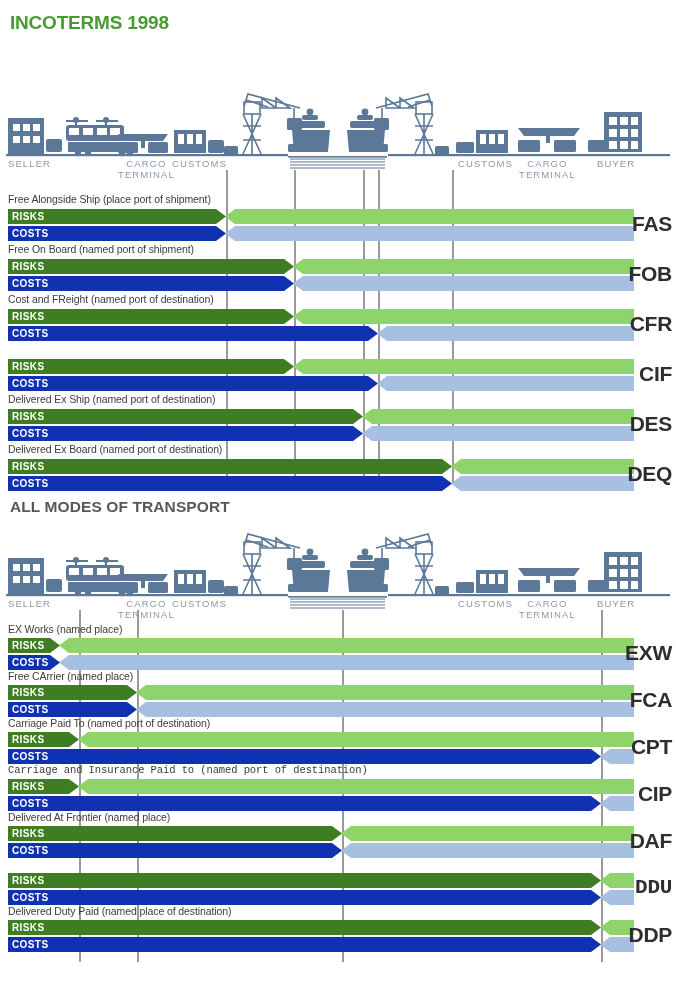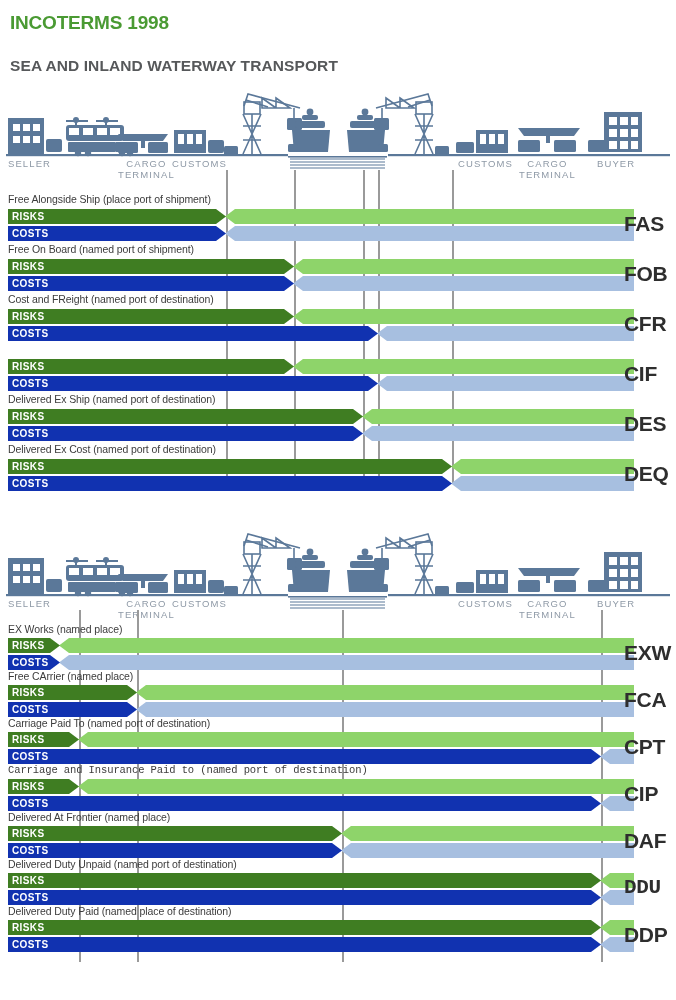--- a/index.html
+++ b/index.html
@@ -87,32 +87,31 @@
     pointer-events: none;
   }
 
   .code {
     position: absolute;
     right: 4px;
     font-size: 21px;
     font-weight: bold;
     color: #2e2e2e;
     letter-spacing: -0.3px;
-    text-align: left;
+    text-align: right;
     width: 48px;
   }
 </style>
 </head>
 <body>
 
 <div class="page">
 
   <div class="main-title">INCOTERMS 1998</div>
 
-  <div class="section-title" style="top:57px">SEA AND INLAND WATERWAY TRANSPORT</div>
 
   <div class="scene" id="scene-sea" style="top:78px">
     <svg width="676" height="92" viewBox="0 0 676 92">
       <g fill="#5b7899">
 
         <rect x="6" y="76" width="220" height="2.2"></rect>
         <rect x="226" y="76" width="62" height="2.2"></rect>
         <rect x="388" y="76" width="282" height="2.2"></rect>
 
         <rect x="8" y="40" width="36" height="36"></rect>
@@ -239,20 +238,21 @@
               <rect x="631" y="51" width="7" height="8"></rect>
             <rect x="609" y="63" width="8" height="8"></rect>
               <rect x="620" y="63" width="8" height="8"></rect>
               <rect x="631" y="63" width="7" height="8"></rect>
           </g>
         </g>
       </g>
     </svg>
   </div>
 
+  <div class="section-title" style="top:498px">ALL MODES OF TRANSPORT</div>
 
   <div class="scene" id="scene-all" style="top:518px">
       <svg width="676" height="92" viewBox="0 0 676 92">
       <g fill="#5b7899">
 
         <rect x="6" y="76" width="220" height="2.2"></rect>
         <rect x="226" y="76" width="62" height="2.2"></rect>
         <rect x="388" y="76" width="282" height="2.2"></rect>
 
         <rect x="8" y="40" width="36" height="36"></rect>
@@ -463,21 +463,21 @@
           <div class="bar-label">RISKS</div>
         </div>
         <div class="bar-wrap" style="top: 33px;">
           <div class="bar-fg" style="left: 354px; width: 272px; background: rgb(167, 191, 224); clip-path: polygon(10px 0px, 100% 0px, 100% 100%, 10px 100%, 0px 50%);"></div>
           <div class="bar-fg" style="left: 0px; width: 355px; background: rgb(17, 50, 176); clip-path: polygon(0px 0px, 345px 0px, 355px 50%, 345px 100%, 0px 100%); z-index: 2;"></div>
           <div class="bar-label">COSTS</div>
         </div>
         <div class="code" style="top: 19px;">DES</div>
       </div>
       <div class="term-row" style="top: 443px; height: 50px;">
-        <div class="term-desc" style="top: 0px;">Delivered Ex Cost (named port of destination)</div>
+        <div class="term-desc" style="top: 0px;">Delivered Ex Board (named port of destination)</div>
         <div class="bar-wrap" style="top: 16px;">
           <div class="bar-fg" style="left: 443px; width: 183px; background: rgb(142, 212, 106); clip-path: polygon(10px 0px, 100% 0px, 100% 100%, 10px 100%, 0px 50%);"></div>
           <div class="bar-fg" style="left: 0px; width: 444px; background: rgb(63, 125, 34); clip-path: polygon(0px 0px, 434px 0px, 444px 50%, 434px 100%, 0px 100%); z-index: 2;"></div>
           <div class="bar-label">RISKS</div>
         </div>
         <div class="bar-wrap" style="top: 33px;">
           <div class="bar-fg" style="left: 443px; width: 183px; background: rgb(167, 191, 224); clip-path: polygon(10px 0px, 100% 0px, 100% 100%, 10px 100%, 0px 50%);"></div>
           <div class="bar-fg" style="left: 0px; width: 444px; background: rgb(17, 50, 176); clip-path: polygon(0px 0px, 434px 0px, 444px 50%, 434px 100%, 0px 100%); z-index: 2;"></div>
           <div class="bar-label">COSTS</div>
         </div>
@@ -559,21 +559,20 @@
           <div class="bar-label">RISKS</div>
         </div>
         <div class="bar-wrap" style="top: 32px;">
           <div class="bar-fg" style="left: 333px; width: 293px; background: rgb(167, 191, 224); clip-path: polygon(10px 0px, 100% 0px, 100% 100%, 10px 100%, 0px 50%);"></div>
           <div class="bar-fg" style="left: 0px; width: 334px; background: rgb(17, 50, 176); clip-path: polygon(0px 0px, 324px 0px, 334px 50%, 324px 100%, 0px 100%); z-index: 2;"></div>
           <div class="bar-label">COSTS</div>
         </div>
         <div class="code" style="top: 18px;">DAF</div>
       </div>
       <div class="term-row" style="top: 858px; height: 47px;">
-        <div class="term-desc" style="top: 0px;">Delivered Duty Unpaid (named port of destination)</div>
         <div class="bar-wrap" style="top: 15px;">
           <div class="bar-fg" style="left: 592px; width: 34px; background: rgb(142, 212, 106); clip-path: polygon(10px 0px, 100% 0px, 100% 100%, 10px 100%, 0px 50%);"></div>
           <div class="bar-fg" style="left: 0px; width: 593px; background: rgb(63, 125, 34); clip-path: polygon(0px 0px, 583px 0px, 593px 50%, 583px 100%, 0px 100%); z-index: 2;"></div>
           <div class="bar-label">RISKS</div>
         </div>
         <div class="bar-wrap" style="top: 32px;">
           <div class="bar-fg" style="left: 592px; width: 34px; background: rgb(167, 191, 224); clip-path: polygon(10px 0px, 100% 0px, 100% 100%, 10px 100%, 0px 50%);"></div>
           <div class="bar-fg" style="left: 0px; width: 593px; background: rgb(17, 50, 176); clip-path: polygon(0px 0px, 583px 0px, 593px 50%, 583px 100%, 0px 100%); z-index: 2;"></div>
           <div class="bar-label">COSTS</div>
         </div>

